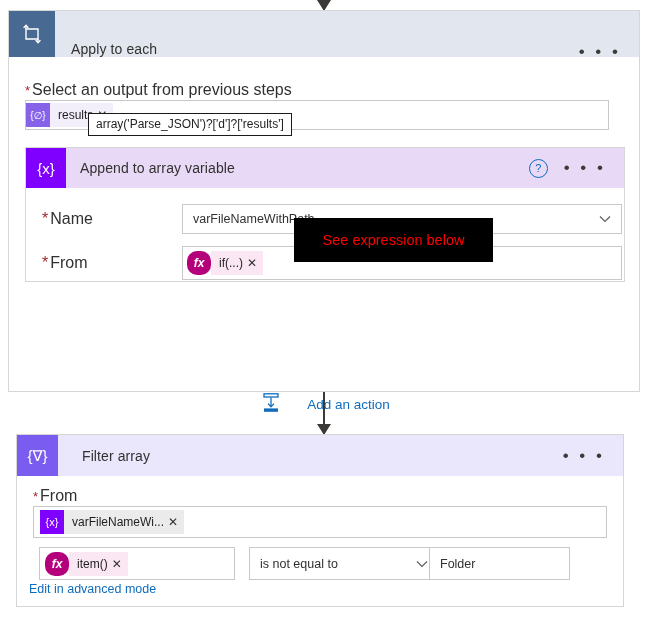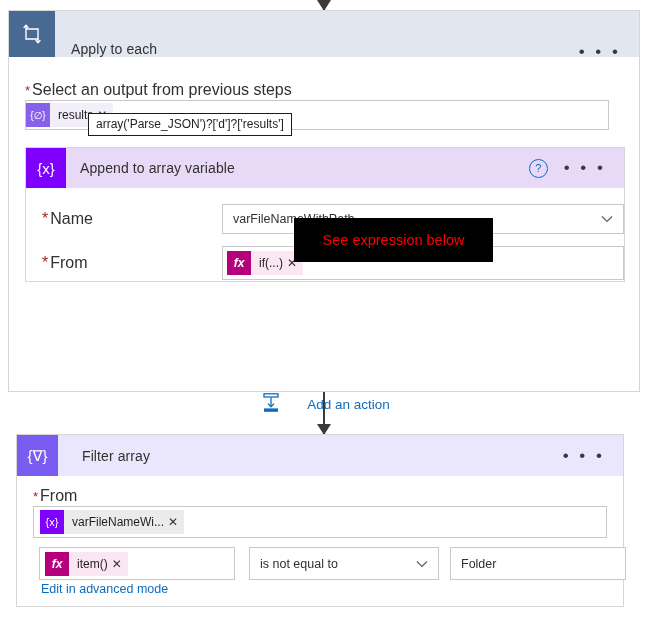--- a/index.html
+++ b/index.html
@@ -179,21 +179,21 @@
     margin-left: 4px;
     cursor: pointer;
   }
 
   .chip-dynamic .chip-icon { background: #8662e8; }
   .chip-dynamic .chip-text { background: #f2effb; }
 
   .chip-var .chip-icon { background: #8000ff; font-size: 11px; }
   .chip-var .chip-text { background: #ebebeb; }
 
-  .chip-expr .chip-icon { background: #b5007c; font-style: italic; font-size: 12px; font-weight: bold;}
+  .chip-expr .chip-icon { background: #b5007c; font-style: italic; font-size: 12px; font-weight: bold; border-radius: 10px;}
   .chip-expr .chip-text { background: #fbe6f3; justify-content: center; }
 
   
   #token-tooltip {
     position: absolute;
     left: 88px;
     top: 113px;
     background: #ffffff;
     border: 1px solid #1b1a19;
     padding: 3px 7px 4px 7px;
@@ -225,21 +225,20 @@
     background: #8000ff;
     color: #ffffff;
     font-size: 15px;
   }
   #append-header .header-title { padding-left: 14px; }
 
   .form-row {
     display: flex;
     align-items: center;
     padding-left: 16px;
-    gap: 40px;
   }
   .form-row .field-label {
     width: 140px;
     flex: 0 0 140px;
   }
 
   
   #annotation-box {
     position: absolute;
     left: 294px;
@@ -483,16 +482,16 @@
 
   <div class="fake-select" style="position:absolute; left:232px; top:112px; width:190px; height:33px;">
     <span>is not equal to</span>
     <span class="chev">
       <svg width="12" height="8" viewBox="0 0 12 8">
           <path d="M1 1.5 L6 6.5 L11 1.5" fill="none" stroke="#605e5c" stroke-width="1.2"></path>
         </svg>
     </span>
   </div>
 
-  <input class="plain" style="position: absolute; left: 433px; top: 112px; width: 176px; height: 33px;" value="Folder">
-
-  <div id="advanced-link" style="position:absolute; left:24px; top:147px;">Edit in advanced mode</div>
+  <input class="plain" style="position: absolute; left: 412px; top: 112px; width: 141px; height: 33px;" value="Folder">
+
+  <div id="advanced-link" style="position:absolute; left:12px; top:147px;">Edit in advanced mode</div>
 </div>
 
 </body></html>

